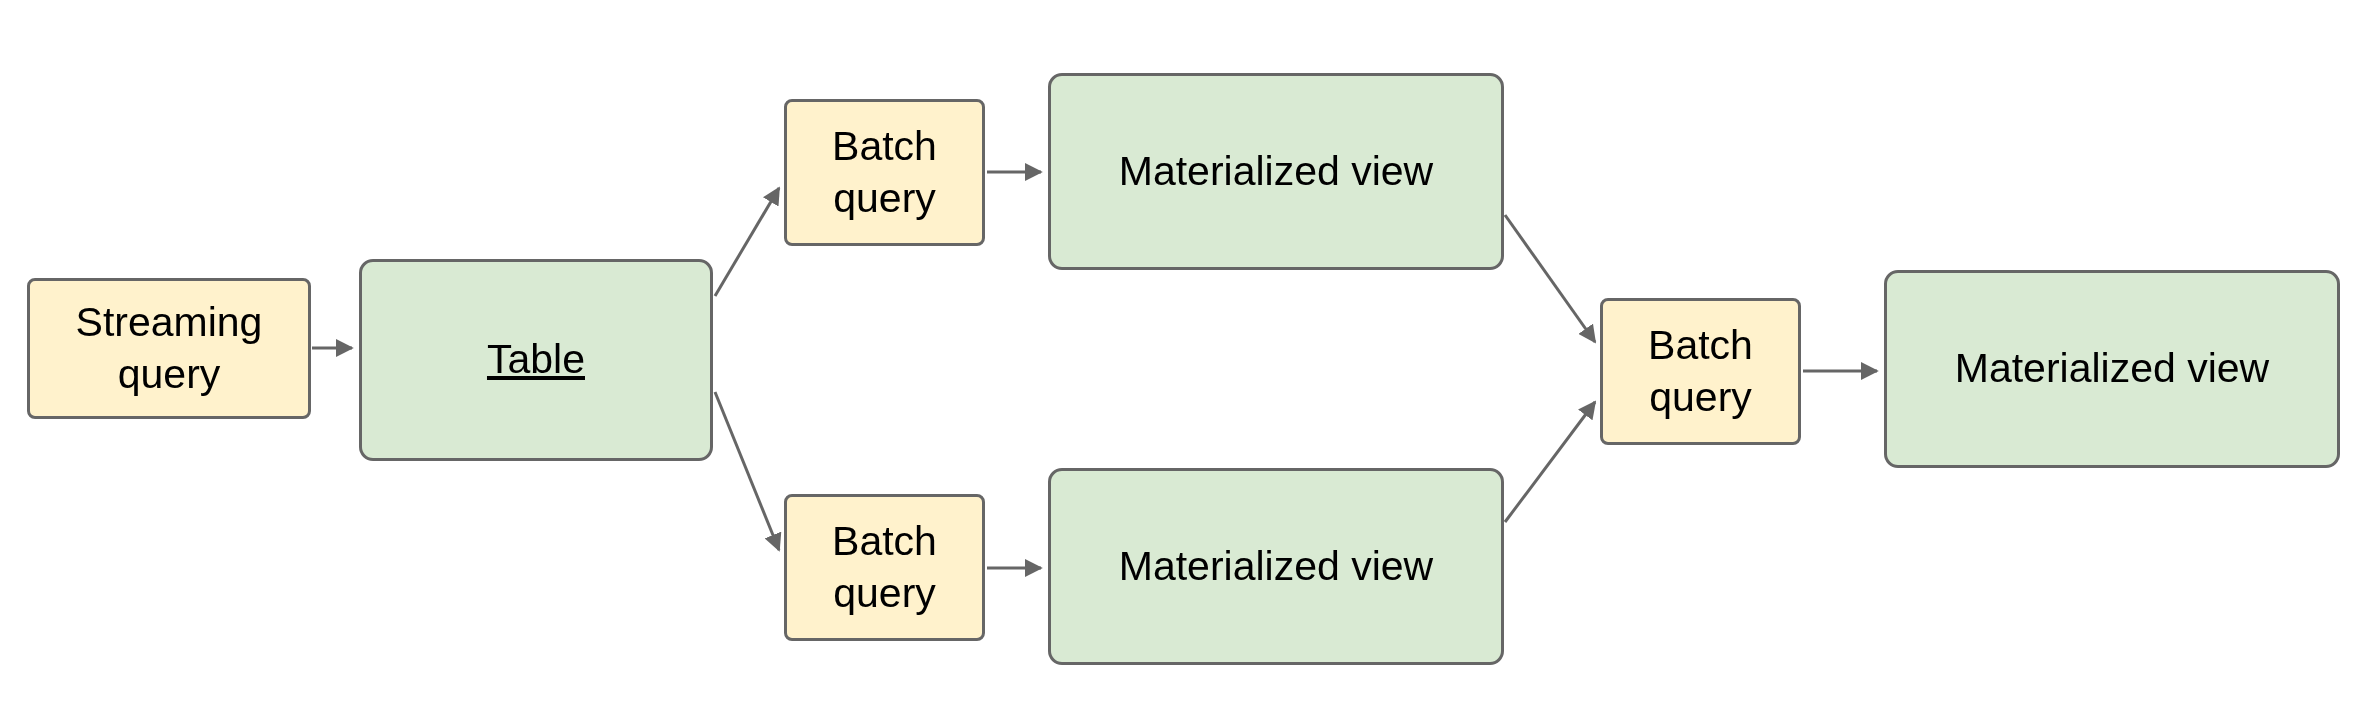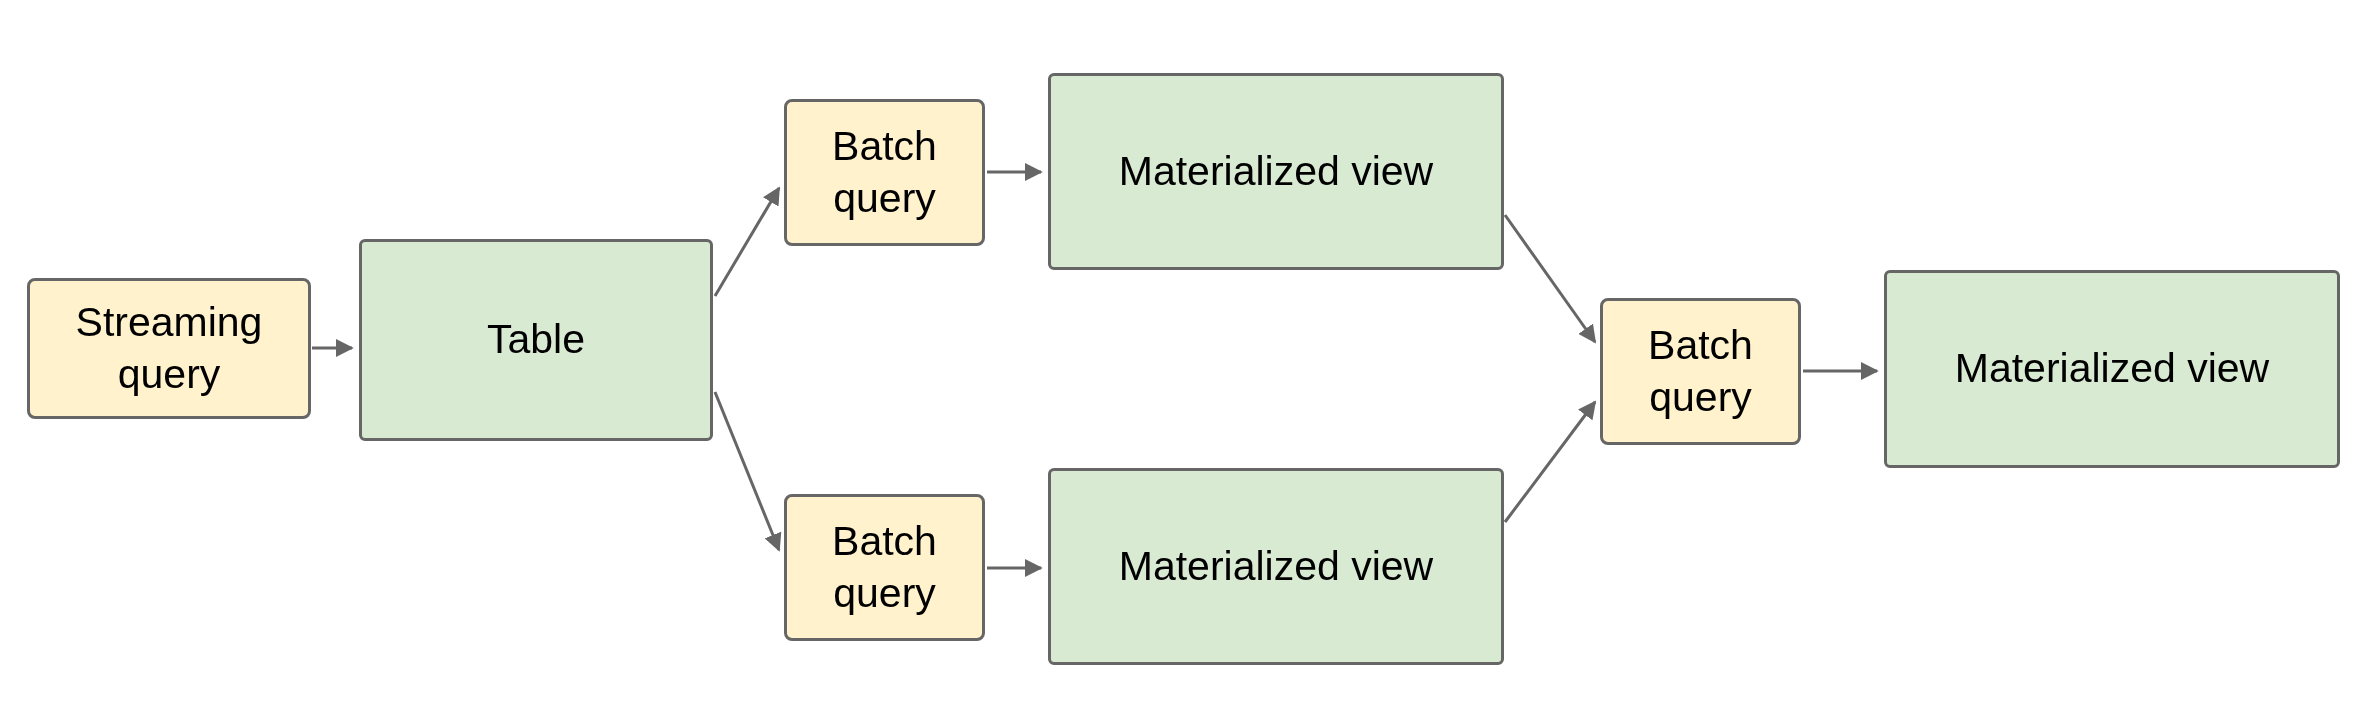--- a/index.html
+++ b/index.html
@@ -31,24 +31,24 @@
     box-sizing: border-box;
     border: 3px solid var(--border, #666666);
     padding: 4px 10px;
   }
   .node-query {
     background: var(--query-fill, #fff2cc);
     border-radius: 8px;
   }
   .node-view {
     background: var(--view-fill, #d9ead3);
-    border-radius: 6px;
+    border-radius: 14px;
   }
   #n-streaming   { left: 27px;   top: 278px; width: 284px; height: 141px; }
-  #n-table       { left: 359px;  top: 239px; width: 354px; height: 202px; }
+  #n-table       { left: 359px;  top: 259px; width: 354px; height: 202px; text-decoration: underline; }
   #n-bq-top      { left: 784px;  top: 99px;  width: 201px; height: 147px; }
   #n-mv-top      { left: 1048px; top: 73px;  width: 456px; height: 197px; }
   #n-bq-bottom   { left: 784px;  top: 494px; width: 201px; height: 147px; }
   #n-mv-bottom   { left: 1048px; top: 468px; width: 456px; height: 197px; }
   #n-bq-final    { left: 1600px; top: 298px; width: 201px; height: 147px; }
   #n-mv-final    { left: 1884px; top: 270px; width: 456px; height: 198px; }
   .edges-layer {
     position: absolute;
     left: 0;
     top: 0;

